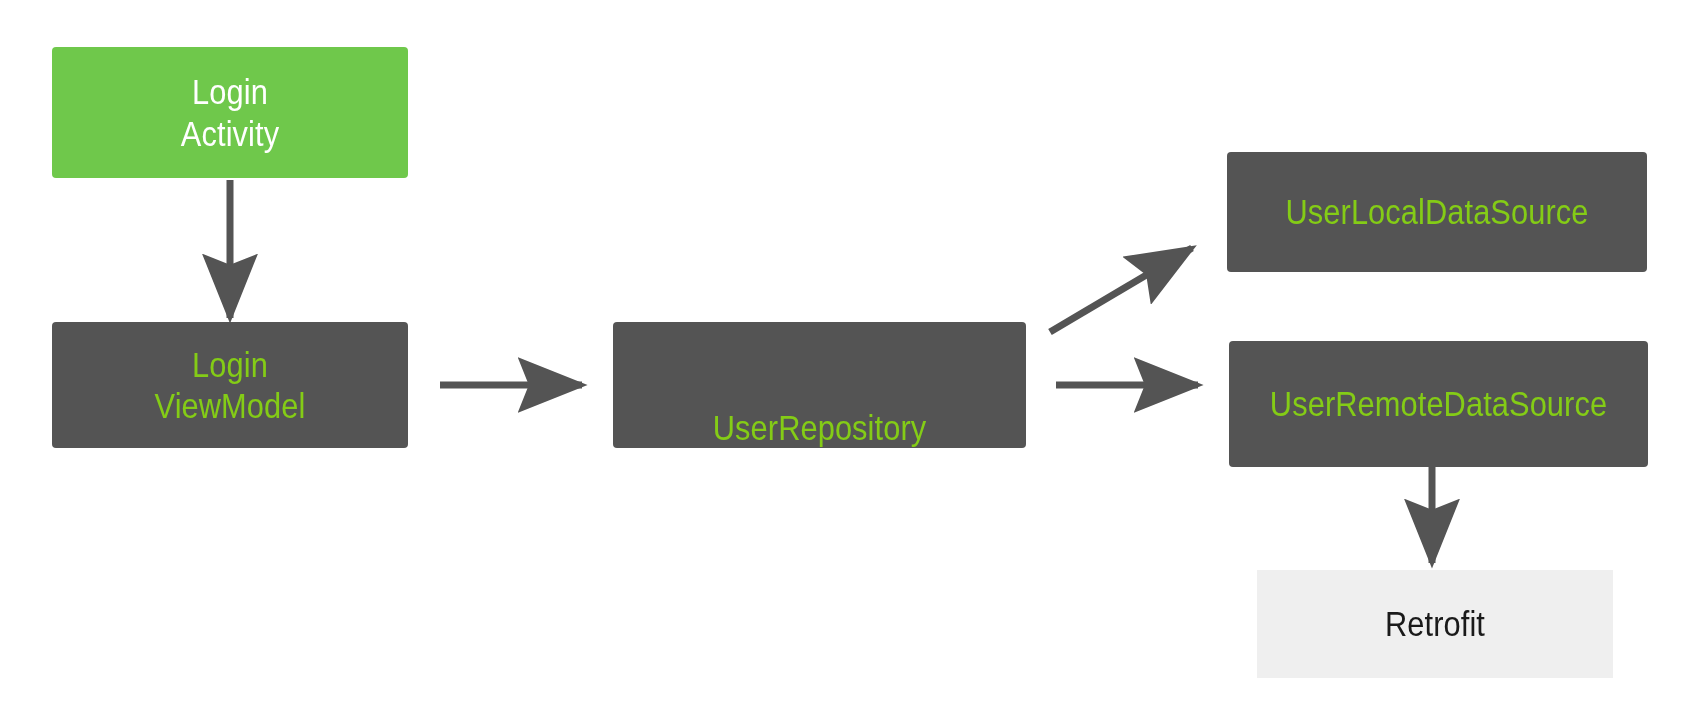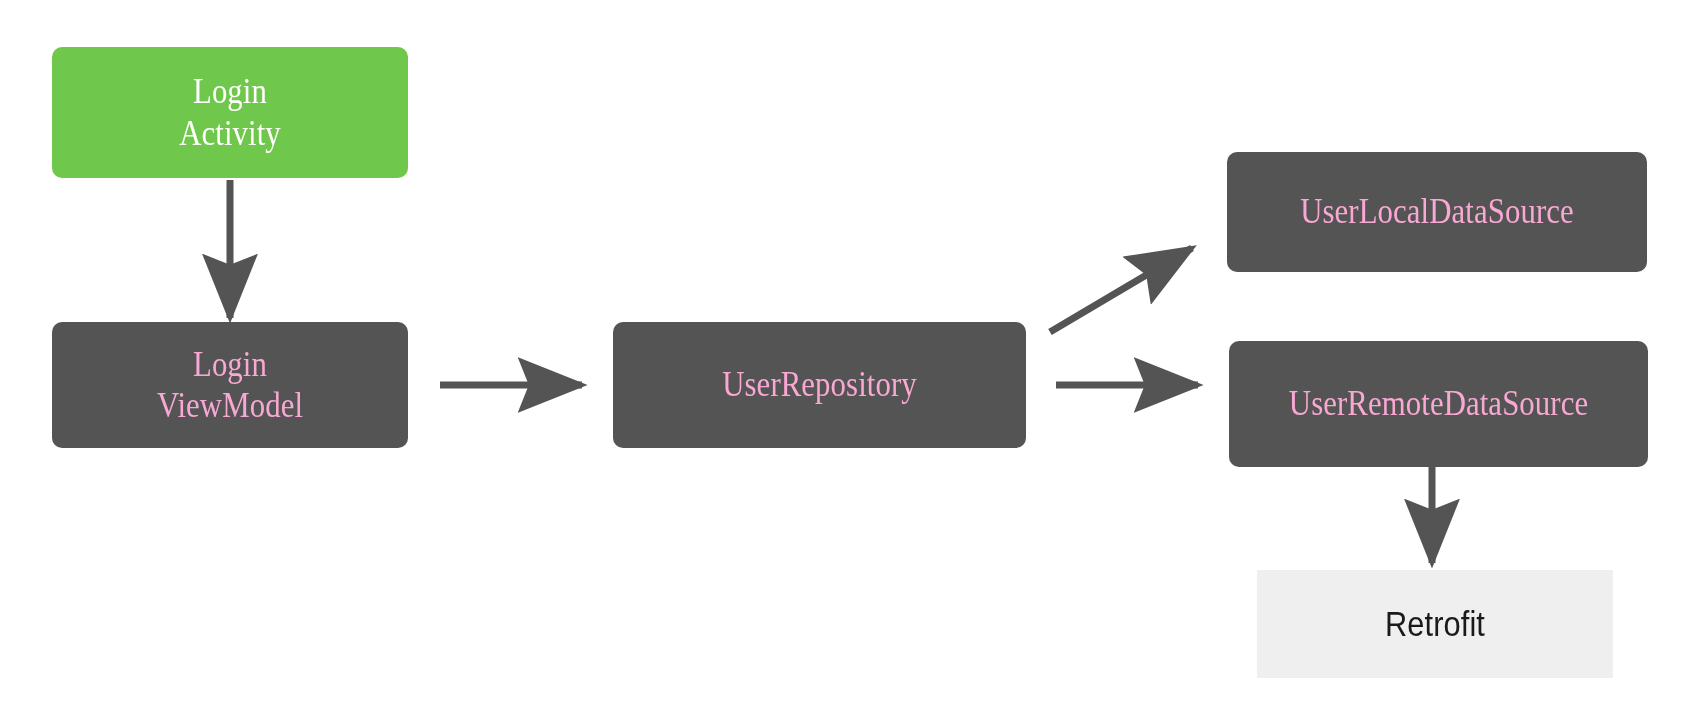--- a/index.html
+++ b/index.html
@@ -23,29 +23,28 @@
     display: flex;
     align-items: center;
     justify-content: center;
     text-align: center;
     box-sizing: border-box;
     line-height: 1.18;
     white-space: pre-line;
     letter-spacing: 0.1px;
   }
   .node-rounded {
-    border-radius: 10px;
-    font-family: Liberation Serif, serif;
+    border-radius: 4px;
   }
   .node-square {
     border-radius: 0;
   }
   .node-dark {
     background: #545454;
-    color: #f9a8d4;
+    color: #84cc16;
   }
   .node-green {
     background: #6FC84B;
     color: #ffffff;
   }
   .node-light {
     background: #efefef;
     color: #1a1a1a;
   }
   .node-label {
@@ -87,21 +86,21 @@
   <div class="node node-rounded node-green" style="left: 52px; top: 47px; width: 356px; height: 131px;">
     <span class="node-label">Login
 Activity</span>
   </div>
 
   <div class="node node-rounded node-dark" style="left: 52px; top: 322px; width: 356px; height: 126px;">
     <span class="node-label">Login
 ViewModel</span>
   </div>
 
-  <div class="node node-rounded node-dark" style="left: 613px; top: 322px; width: 413px; height: 126px;">
+  <div class="node node-rounded node-dark" style="left: 613px; top: 322px; width: 413px; height: 126px; align-items: flex-end;">
     <span class="node-label">UserRepository</span>
   </div>
 
   <div class="node node-rounded node-dark" style="left: 1227px; top: 152px; width: 420px; height: 120px;">
     <span class="node-label">UserLocalDataSource</span>
   </div>
 
   <div class="node node-rounded node-dark" style="left: 1229px; top: 341px; width: 419px; height: 126px;">
     <span class="node-label">UserRemoteDataSource</span>
   </div>

